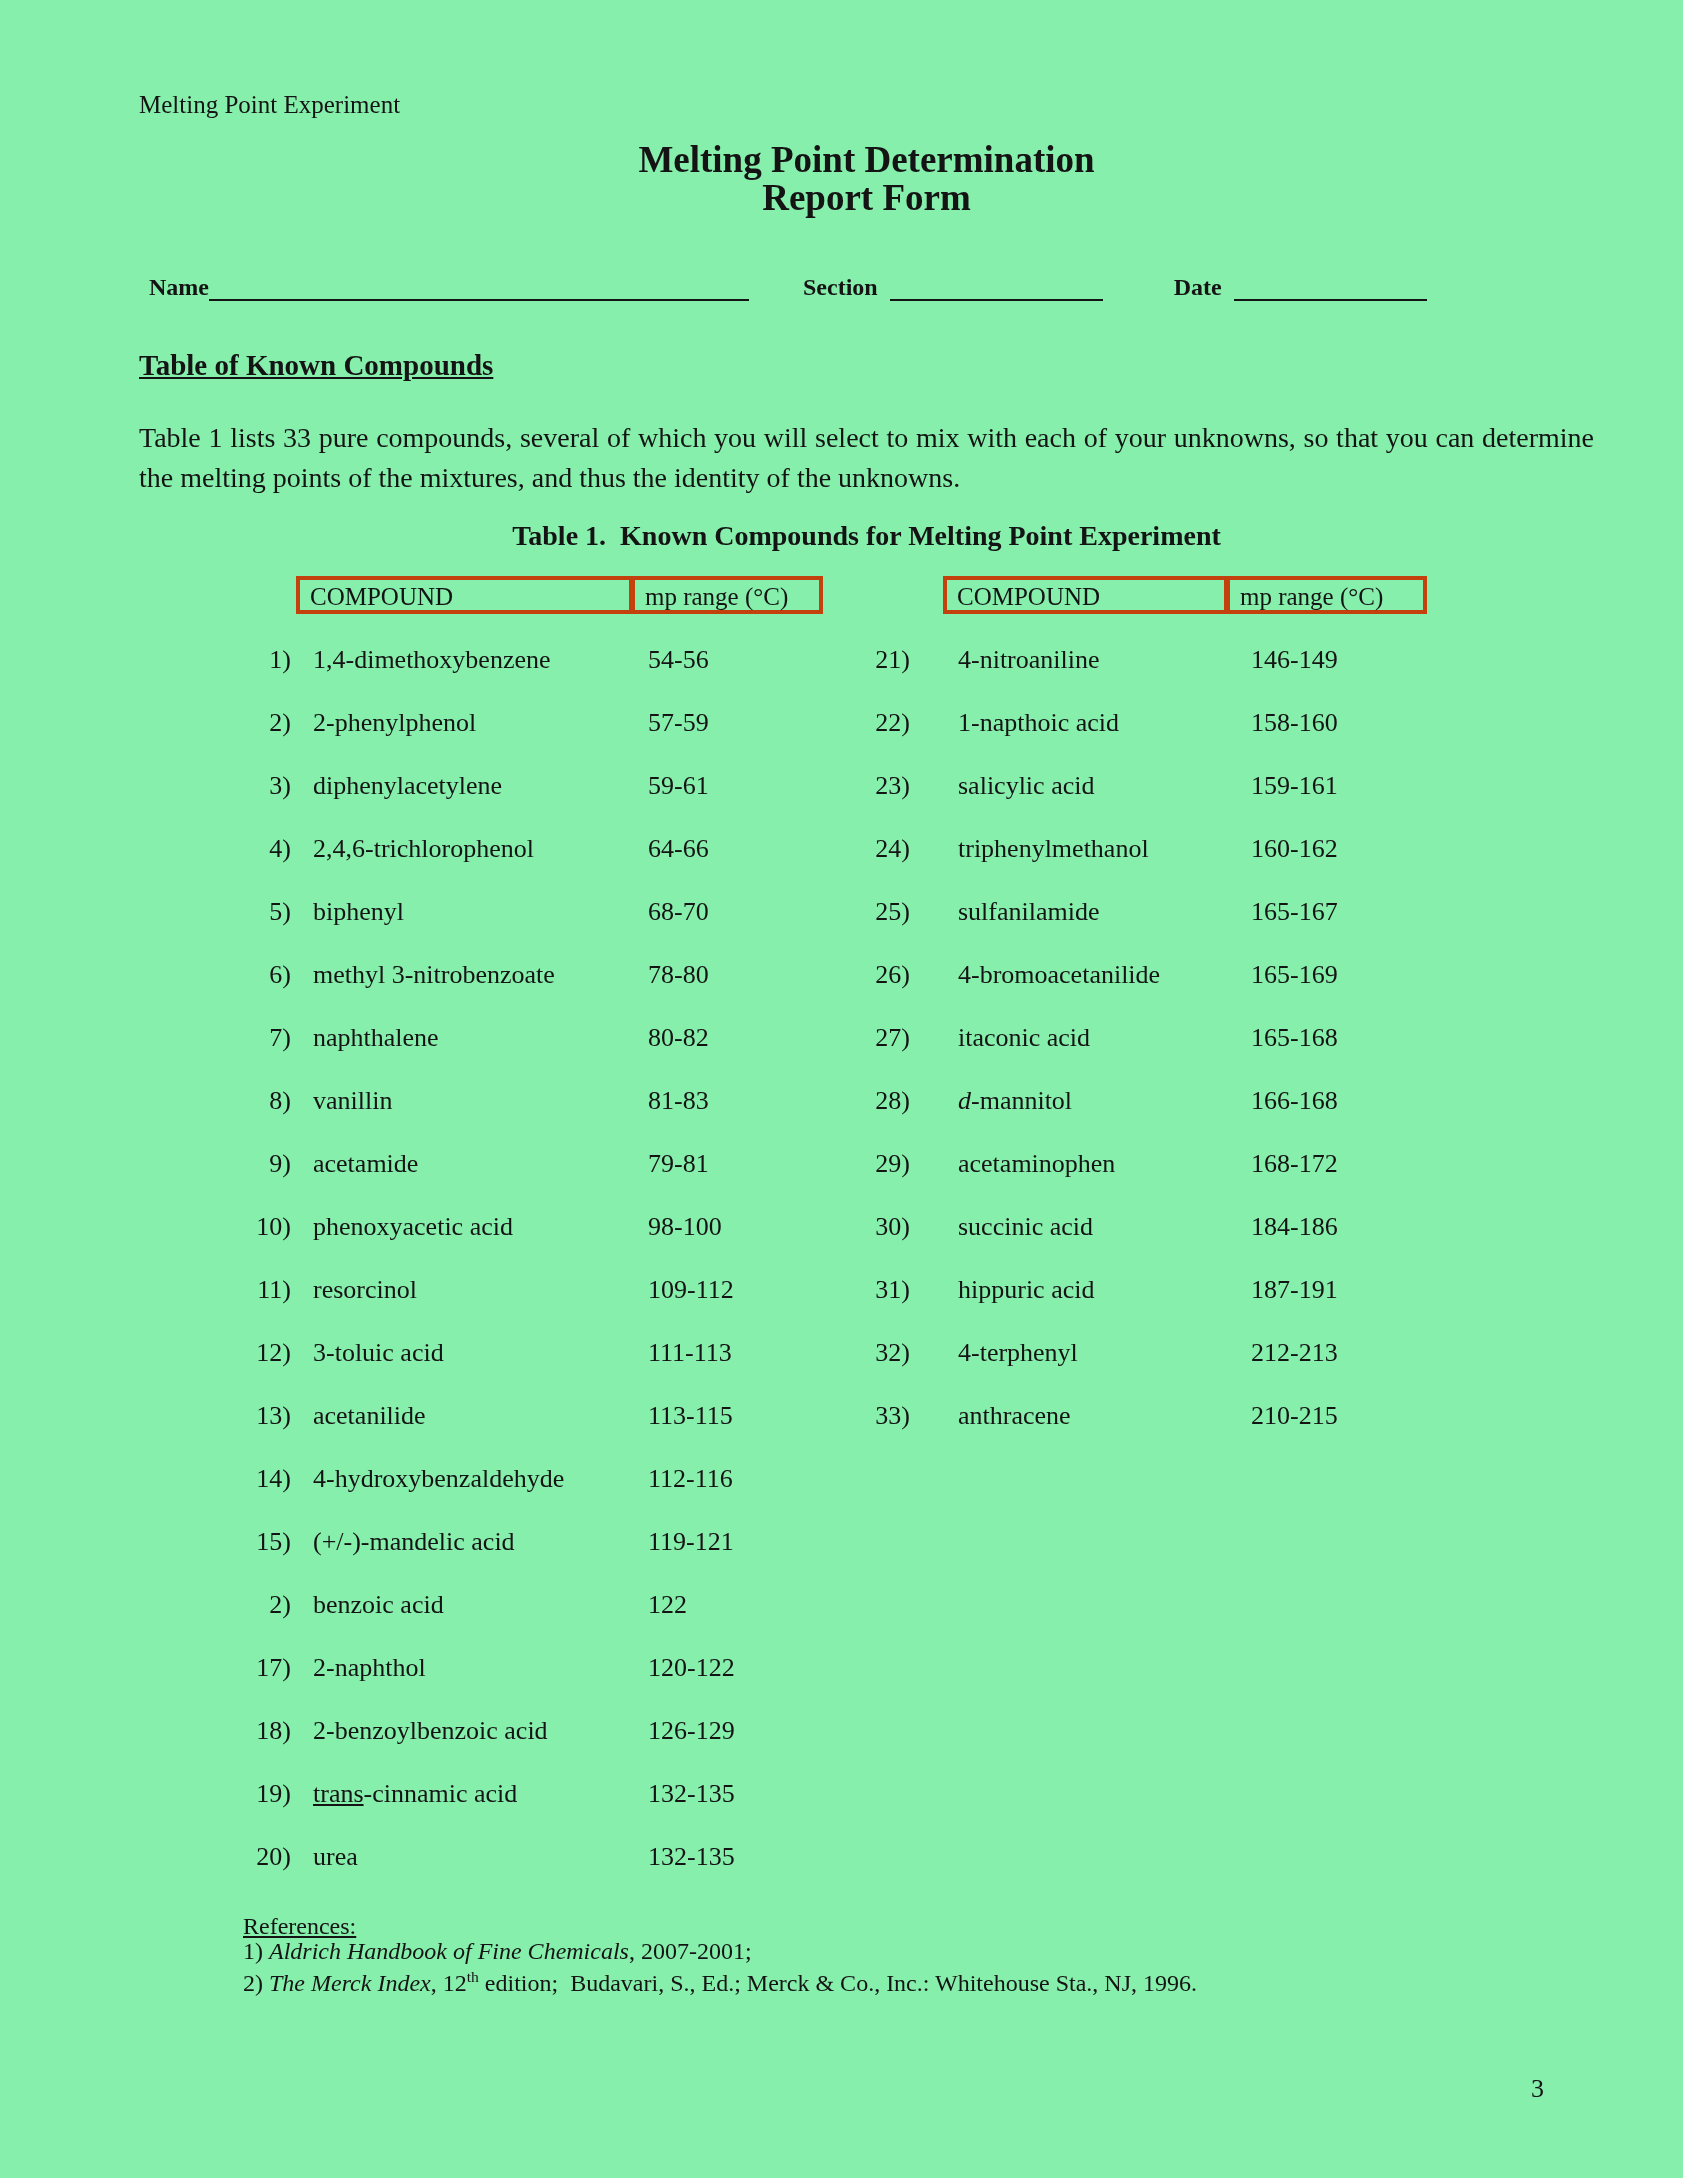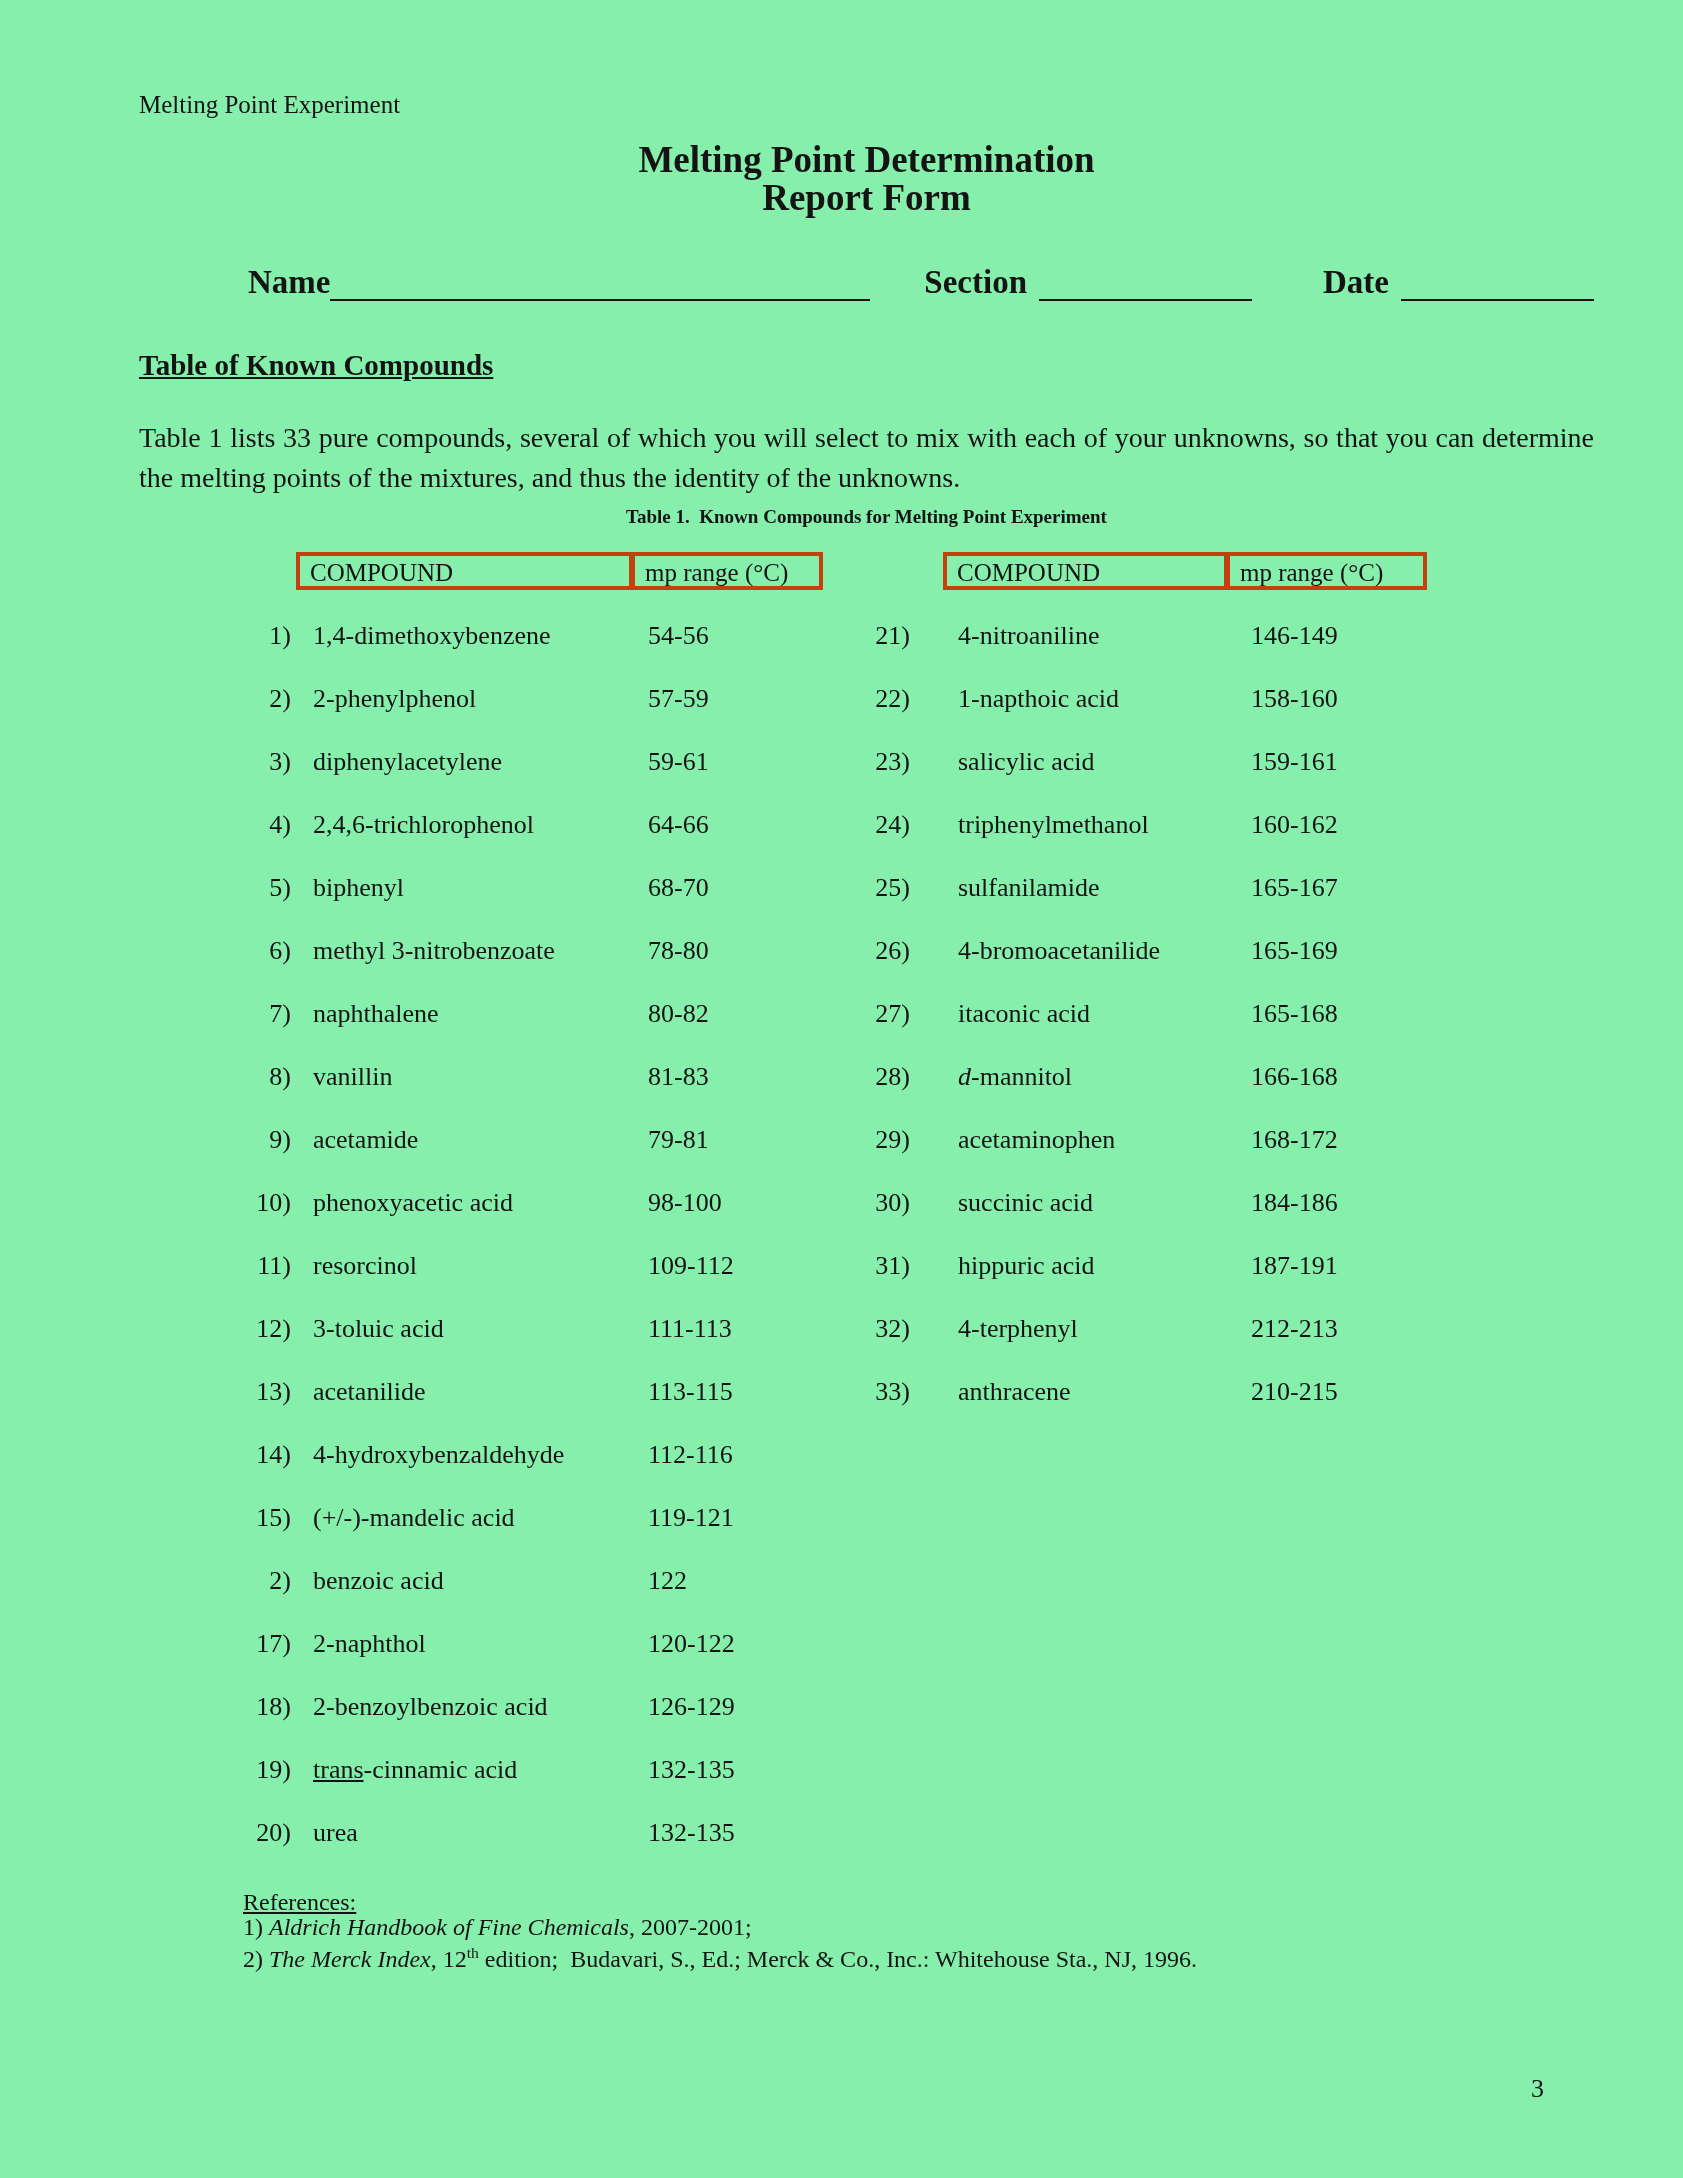--- a/index.html
+++ b/index.html
@@ -14,23 +14,22 @@
     overflow: hidden;
   }
   .doc-header { font-size: 25px; }
   .title-block { margin-top: 22px; text-align: center; }
   .title-line { font-size: 37px; font-weight: bold; line-height: 38px; }
   .form-line {
     margin-top: 42px;
     margin-left: 10px;
     display: flex;
     align-items: flex-end;
-    font-size: 33px;
+    font-size: 24px;
     height: 42px;
-    justify-content: flex-end;
   }
   .flabel { font-weight: bold; white-space: pre; }
   .blank { display: inline-block; border-bottom: 2px solid #141414; height: 36px; }
   .name-blank { width: 540px; }
   .flabel.sec { margin-left: 54px; }
   .section-blank { width: 213px; margin-left: 12px; }
   .flabel.date { margin-left: 71px; }
   .date-blank { width: 193px; margin-left: 12px; }
   .section-heading {
     margin-top: 48px;
@@ -39,23 +38,23 @@
     text-decoration: underline;
   }
   .paragraph {
     margin-top: 36px;
     font-size: 28px;
     line-height: 40px;
     text-align: justify;
     width: 1455px;
   }
   .caption {
-    margin-top: 8px;
+    margin-top: 22px;
     text-align: center;
-    font-size: 19px;
+    font-size: 28px;
     font-weight: bold;
     white-space: pre-wrap;
   }
   .table-wrap {
     margin-top: 24px;
     margin-left: 104px;
     display: flex;
   }
   .half.left  { width: 619px; }
   .half.right { width: 594px; }

